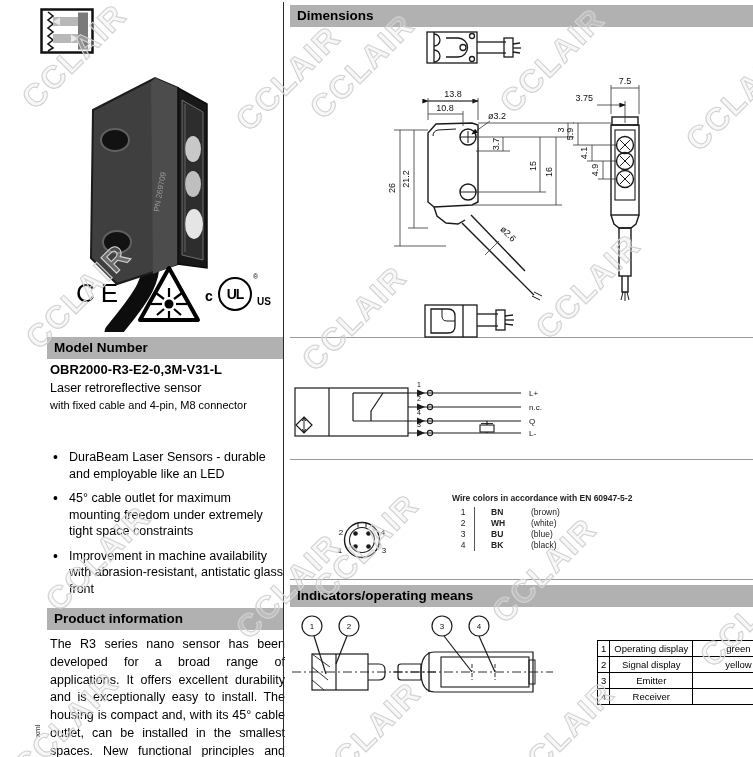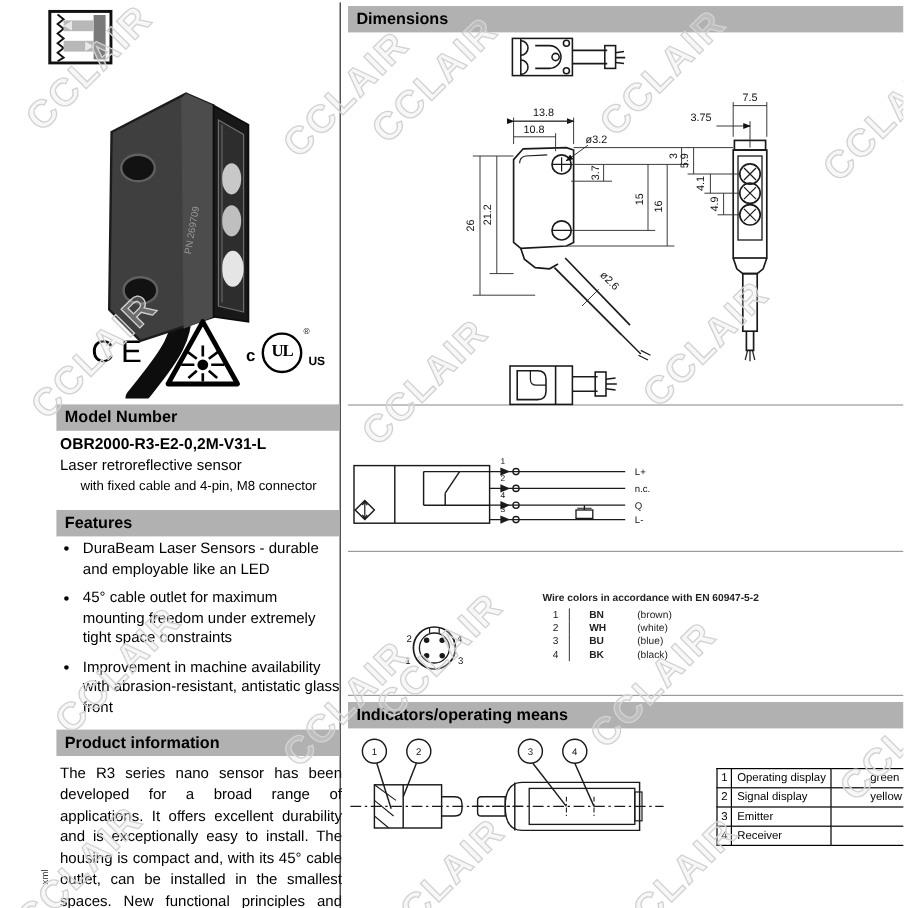--- a/index.html
+++ b/index.html
@@ -13,49 +13,49 @@
   
   .sec-h{position:absolute;background:#b1b1b1;height:22px;line-height:22px;
          font-weight:bold;font-size:13.5px;padding-left:7px;z-index:2;}
   .sec-h.left{left:47px;width:229px;}
   .sec-h.right{left:290px;right:0;}
   .sep{position:absolute;left:290px;right:0;height:1px;background:#9a9a9a;z-index:1;}
   .divider{position:absolute;left:283px;top:2px;width:1px;height:755px;background:#2a2a2a;z-index:1;}
   
   .model-no{position:absolute;left:50px;top:362px;width:232px;font-weight:bold;font-size:13px;}
   .model-desc{position:absolute;left:50px;top:381px;width:232px;font-size:12.5px;}
-  .model-sub{position:absolute;left:50px;top:399px;width:232px;font-size:11px;margin-left:17px;}
+  .model-sub{position:absolute;left:50px;top:399px;width:232px;font-size:11px;}
   .features-list{position:absolute;left:50px;top:449px;width:235px;margin:0;padding:0;list-style:none;}
   .features-list li{position:relative;padding-left:19px;margin-bottom:8px;
                     font-size:12.5px;line-height:1.32;}
   .features-list li::before{content:"•";position:absolute;left:3px;top:-1px;font-size:14px;}
   .prod-text{position:absolute;left:50px;top:636px;width:235px;font-size:12.5px;
              line-height:1.42;text-align:justify;}
   .side-label{position:absolute;left:33px;top:737px;font-size:8px;transform:rotate(-90deg);
               transform-origin:left top;color:#333;}
   
   .ce-mark{position:absolute;left:76px;top:278px;font-size:26px;letter-spacing:6px;font-weight:500;}
   .ul-mark{position:absolute;left:206px;top:277px;width:72px;height:42px;}
   .ul-c{position:absolute;left:-1px;top:11px;font-weight:bold;font-size:14px;}
   .ul-circle{position:absolute;left:12px;top:0;width:30px;height:30px;border:2.5px solid #000;
              border-radius:50%;display:flex;align-items:center;justify-content:center;}
-  .ul-letters{font-weight:bold;font-size:14px;letter-spacing:-1px;font-family:Liberation Serif, serif;}
+  .ul-letters{font-weight:bold;font-size:14px;letter-spacing:-1px;}
   .ul-us{position:absolute;left:51px;top:19px;font-weight:bold;font-size:10px;text-align:right;}
   .ul-r{position:absolute;left:47px;top:-4px;font-size:7px;}
   
   .pin-note{position:absolute;left:452px;top:493px;font-size:8.5px;font-weight:bold;color:#222;}
   .wire-table{position:absolute;left:452px;top:507px;font-size:8.5px;color:#222;}
   .wire-row{display:flex;height:11px;line-height:11px;}
   .w-num{width:22px;text-align:center;}
   .w-mid{border-left:1px solid #555;padding-left:16px;width:40px;font-weight:bold;}
   .w-color{width:70px;}
   
   .ind-table{position:absolute;left:597px;top:640px;border-collapse:collapse;z-index:2;}
   .ind-table td{border:1px solid #000;font-size:9.5px;padding:1px 4px;height:13px;
-                background:#fff;white-space:nowrap;}
+                background:#fff;white-space:nowrap;text-align:center;}
   .ind-table td.n{width:10px;text-align:center;padding:1px 3px;}
   .ind-table td.v{width:32px;padding-left:32px;}
   svg{display:block;}
   svg text{font-family:"Liberation Sans",sans-serif;}
   .dim-t{font-size:9px;fill:#111;}
   .sm-t{font-size:7px;fill:#111;}
   .el-t{font-size:8px;fill:#111;}
 </style>
 </head>
 <body>
@@ -129,25 +129,24 @@
   <div class="ul-mark">
     <span class="ul-c">c</span>
     <span class="ul-circle">
         <span class="ul-letters">UL</span>
       </span>
     <span class="ul-r">®</span>
     <span class="ul-us">US</span>
   </div>
 
   <div class="sec-h left" style="top:337px">Model Number</div>
-  <div class="model-no">OBR2000-R3-E2-0,2M-V31-L</div>
+  <div class="model-no">OBR2000-R3-E2-0,3M-V31-L</div>
   <div class="model-desc">Laser retroreflective sensor</div>
   <div class="model-sub">with fixed cable and 4-pin, M8 connector</div>
 
-  <div class="sec-h left" style="top:425px">Features</div>
   <ul class="features-list">
     <li>DuraBeam Laser Sensors - durable and employable like an LED</li>
     <li>45° cable outlet for maximum mounting freedom under extremely tight space constraints</li>
     <li>Improvement in machine availability with abrasion-resistant, antistatic glass front</li>
   </ul>
 
   <div class="sec-h left" style="top:608px">Product information</div>
   <div class="prod-text">The R3 series nano sensor has been developed for a broad range of applications. It offers excellent durability and is exceptionally easy to install. The housing is compact and, with its 45° cable outlet, can be installed in the smallest spaces. New functional principles and functionality open up a range of new options. The abrasion-resistant lens allows long operating times close to the moving object.</div>
 
   <span class="side-label">xml</span>

